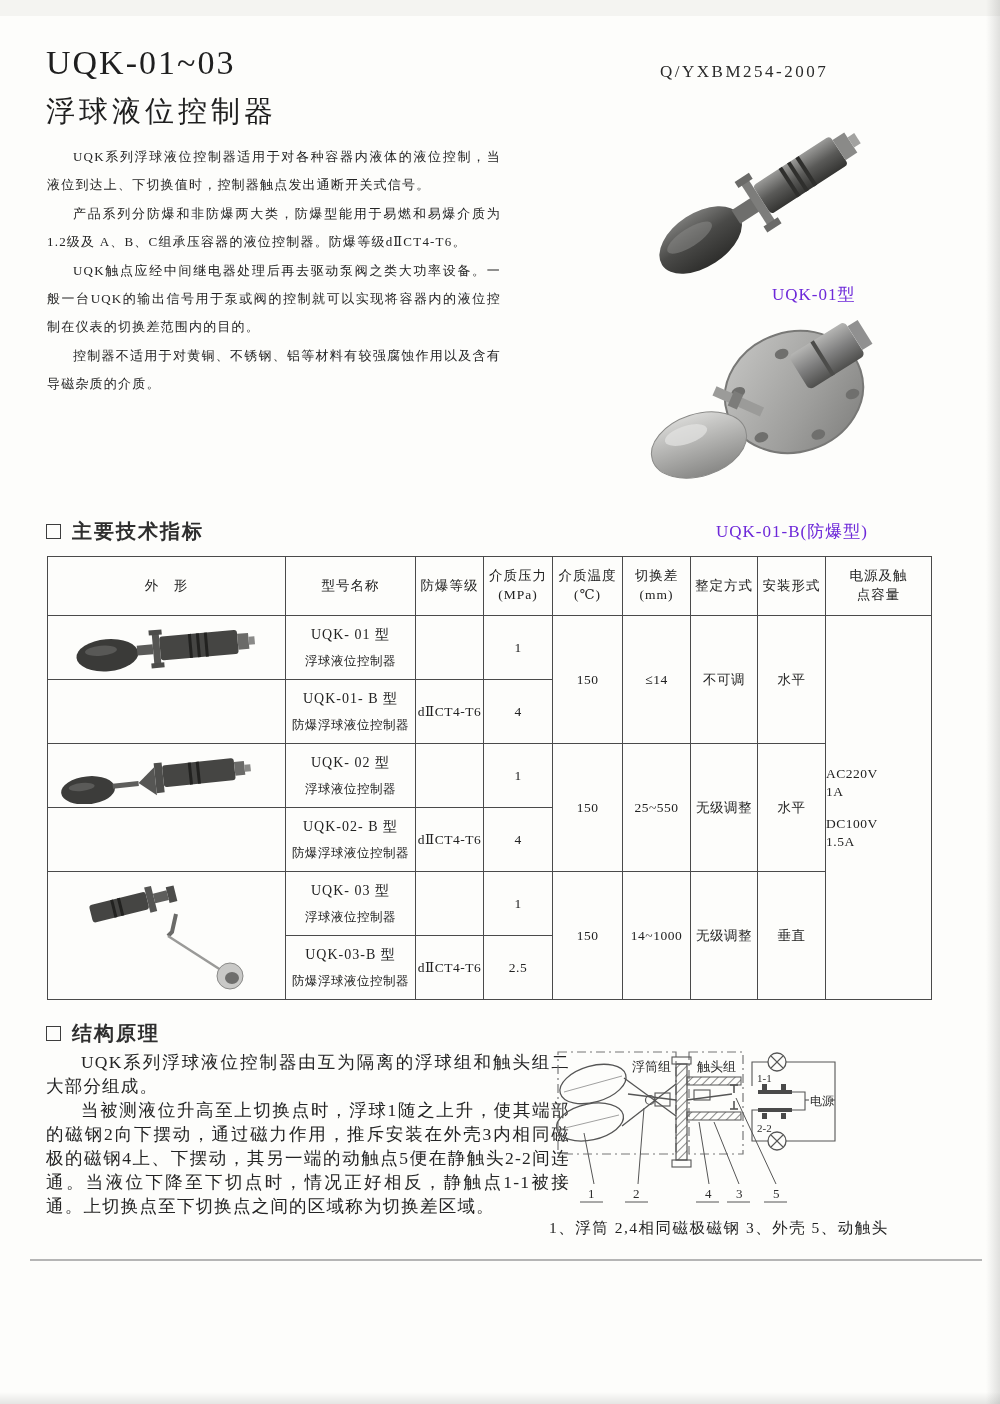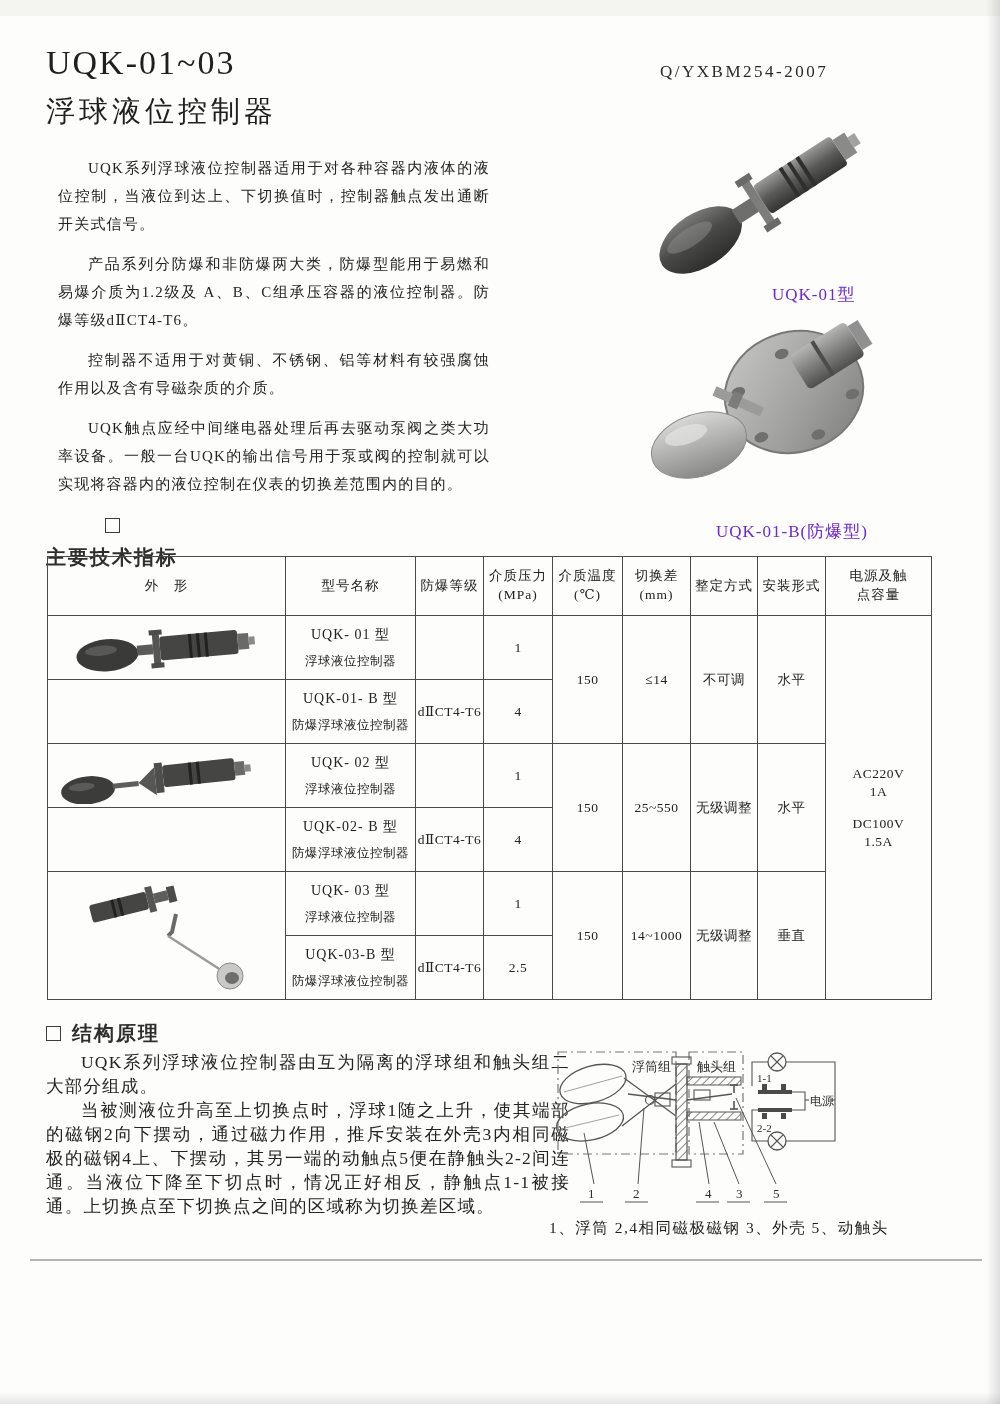--- a/index.html
+++ b/index.html
@@ -11,38 +11,38 @@
   }
   .scan-top{position:absolute;left:0;top:0;width:1000px;height:16px;background:#f4f4f1;}
   .scan-right{position:absolute;right:0;top:0;width:14px;height:1404px;background:linear-gradient(to right,rgba(0,0,0,0),rgba(120,120,118,.22));}
   .scan-bottom{position:absolute;left:0;bottom:0;width:1000px;height:12px;background:linear-gradient(to bottom,rgba(0,0,0,0),rgba(120,120,118,.18));}
 
   .page-code{position:absolute;left:46px;top:44px;font-size:34px;letter-spacing:2px;color:#1f1f1f;}
   .doc-standard{position:absolute;left:660px;top:62px;font-size:17px;letter-spacing:2.5px;color:#2a2a2a;}
   .page-title{position:absolute;left:46px;top:92px;font-size:29px;letter-spacing:4px;color:#1f1f1f;}
 
   .intro{position:absolute;left:46px;top:142px;width:456px;}
-  .intro p{margin:12px;text-indent:2em;font-size:15px;line-height:28px;letter-spacing:1.2px;text-align:justify;color:#242424;}
+  .intro p{margin:1px;text-indent:2em;font-size:13px;line-height:28px;letter-spacing:1.2px;text-align:justify;color:#242424;}
 
   .photo{position:absolute;}
   .photo-caption{position:absolute;font-size:17px;letter-spacing:1px;color:#6d28d9;}
 
   .section-heading{position:absolute;display:flex;align-items:center;gap:11px;}
   .section-heading .sq{width:13px;height:13px;border:1.6px solid #3d3d3d;background:transparent;}
   .section-heading .lbl{font-family:"Liberation Sans","DejaVu Sans",sans-serif;font-weight:600;font-size:20px;letter-spacing:2px;color:#2e2e2e;}
 
   table.spec{position:absolute;left:47px;top:556px;width:884px;border-collapse:collapse;table-layout:fixed;}
   table.spec{border:1.5px solid #3a3a3a;}
   table.spec th,table.spec td{border:1px solid #4a4a4a;padding:0;text-align:center;vertical-align:middle;font-weight:normal;}
   table.spec th{height:58px;font-size:13.5px;line-height:1.4;letter-spacing:1px;white-space:pre-line;color:#222;}
   table.spec td{height:63px;font-size:13.5px;letter-spacing:.5px;color:#222;}
   .mcell{display:flex;flex-direction:column;gap:9px;align-items:center;justify-content:center;}
   .mcell .m1{font-size:14px;letter-spacing:1px;}
   .mcell .m2{font-size:12.5px;letter-spacing:.5px;}
-  .pcell{display:flex;flex-direction:column;align-items:center;justify-content:center;gap:2px;font-size:13.5px;}
+  .pcell{display:flex;flex-direction:column;align-items:flex-start;justify-content:center;gap:2px;font-size:13.5px;}
   .pcell .gap{height:12px;}
   .shape-cell svg{display:block;margin:0 auto;}
 
   .struct-text{position:absolute;left:46px;top:1050px;width:524px;}
   .struct-text p{margin:0;text-indent:2em;font-size:17.5px;line-height:24px;letter-spacing:1.2px;text-align:justify;color:#242424;}
 
   .diagram{position:absolute;left:536px;top:1038px;width:424px;height:180px;}
   .diagram-caption{position:absolute;left:549px;top:1218px;width:420px;font-size:15.5px;letter-spacing:1.5px;color:#1f1f1f;}
   .fold-line{position:absolute;left:30px;top:1259px;width:952px;height:2px;background:#8f8f8f;opacity:.65;}
 
@@ -55,22 +55,22 @@
 <div class="scan-right"></div>
 <div class="scan-bottom"></div>
 
 <div class="page-code">UQK-01~03</div>
 <div class="doc-standard">Q/YXBM254-2007</div>
 <div class="page-title">浮球液位控制器</div>
 
 <div class="intro">
   <p>UQK系列浮球液位控制器适用于对各种容器内液体的液位控制，当液位到达上、下切换值时，控制器触点发出通断开关式信号。</p>
   <p>产品系列分防爆和非防爆两大类，防爆型能用于易燃和易爆介质为1.2级及  A、B、C组承压容器的液位控制器。防爆等级dⅡCT4-T6。</p>
+  <p>UQK触点应经中间继电器处理后再去驱动泵阀之类大功率设备。一般一台UQK的输出信号用于泵或阀的控制就可以实现将容器内的液位控制在仪表的切换差范围内的目的。</p>
   <p>控制器不适用于对黄铜、不锈钢、铝等材料有较强腐蚀作用以及含有导磁杂质的介质。</p>
-  <p>UQK触点应经中间继电器处理后再去驱动泵阀之类大功率设备。一般一台UQK的输出信号用于泵或阀的控制就可以实现将容器内的液位控制在仪表的切换差范围内的目的。</p>
 </div>
 
 <div class="photo" style="left:638px;top:112px;width:242px;height:170px;">
   <svg width="242" height="170" viewBox="0 0 242 170">
     <defs>
       <linearGradient id="g1" x1="0" y1="0" x2="0" y2="1">
         <stop offset="0" stop-color="#7a7a78"></stop>
           <stop offset=".45" stop-color="#4a4a48"></stop>
           <stop offset="1" stop-color="#2e2e2c"></stop>
       </linearGradient>
@@ -134,21 +134,21 @@
     <g transform="translate(118,112) rotate(24)">
       <rect x="-52" y="-5" width="52" height="10" fill="#9b9b99"></rect>
       <rect x="-34" y="-8" width="10" height="16" fill="#7c7c7a"></rect>
     </g>
     <ellipse cx="55" cy="145" rx="49" ry="31" transform="rotate(-18 55 145)" fill="url(#gf2)" stroke="#8a8a88"></ellipse>
     <ellipse cx="42" cy="135" rx="22" ry="9" transform="rotate(-18 42 135)" fill="#e4e4e2" opacity=".7"></ellipse>
   </svg>
 </div>
 <div class="photo-caption" style="left:716px;top:520px;">UQK-01-B(防爆型)</div>
 
-<div class="section-heading" style="left:46px;top:518px;flex-direction:column;">
+<div class="section-heading" style="left:46px;top:518px;">
   <span class="sq"></span>
   <span class="lbl">主要技术指标</span>
 </div>
 
 <table class="spec">
   <colgroup>
     <col style="width:238px">
       <col style="width:130px">
       <col style="width:68px">
       <col style="width:69px">

